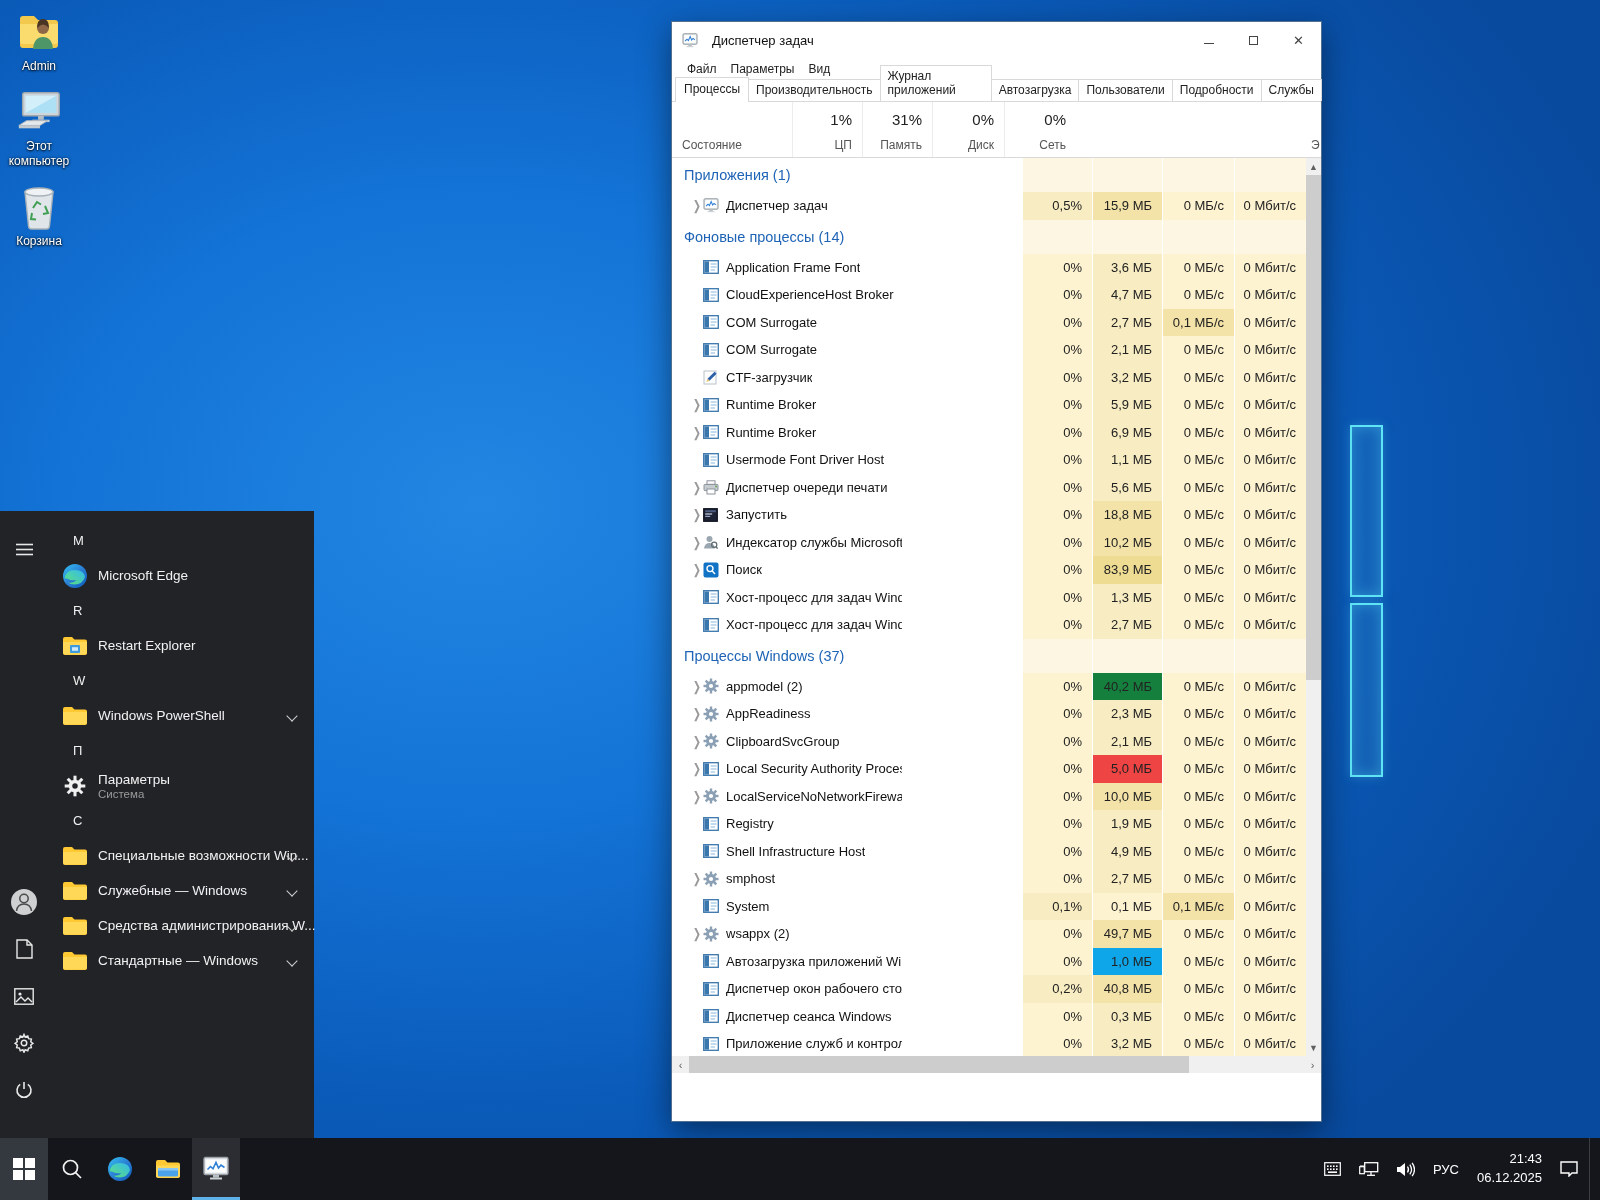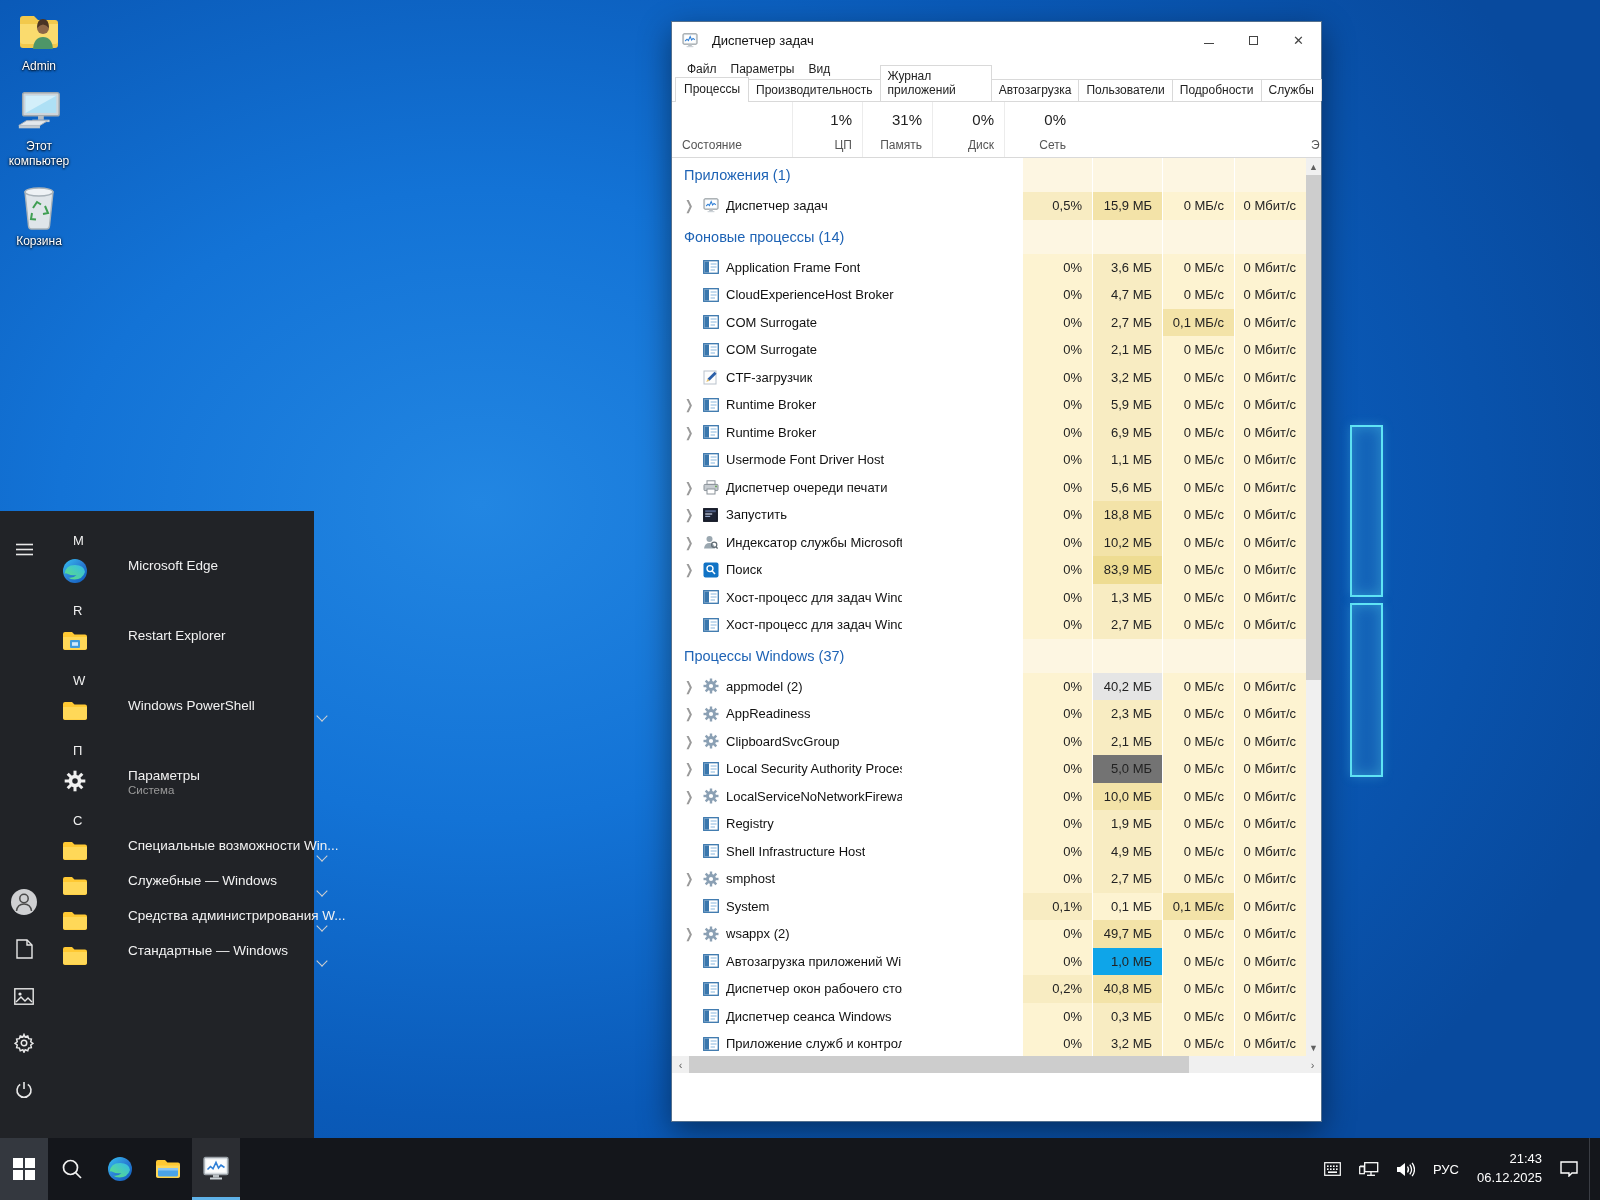--- a/index.html
+++ b/index.html
@@ -47,21 +47,21 @@
   .hcol.num .hlabel { right:10px; }
   .hcol.txt .hlabel { left:10px; }
   .hcol + .hcol { border-left:1px solid #ececec; }
   .sort-caret { position:absolute; left:106px; top:12px; width:9px; height:9px;
     border-left:1px solid #777; border-top:1px solid #777; transform:rotate(45deg); }
   .extra-col-label { position:absolute; right:1px; bottom:5px; width:9px; overflow:hidden;
     font-size:12px; color:#555; }
 
   
   .tm-list { position:relative; height:898px; flex:none; overflow:hidden; }
-  .rows { position:absolute; left:0; top:0; right:15px; }
+  .rows { position:absolute; left:0; top:0; right:15px;text-align:right; }
   .prow { display:flex; height:27.5px; align-items:center; }
   .prow.group { height:34px; }
   .c-name { width:230px; flex:none; display:flex; align-items:center; padding-left:12px; overflow:hidden; }
   .c-status { width:120px; flex:none; align-self:stretch; }
   .c-heat { width:70px; flex:none; align-self:stretch; display:flex; align-items:center;
     justify-content:flex-end; padding-right:10px; font-size:13px; color:#222; border-left:1px solid #fff; }
   .c-heat.w72 { width:72px; }
   .expander { width:18px; flex:none; color:#9a9a9a; font-size:11px; transform:scale(.9,1.2); }
   .picon { width:17px; height:17px; flex:none; margin-right:7px; display:flex; align-items:center; justify-content:center; }
   .pname { font-size:13px; color:#111; white-space:nowrap; overflow:hidden; }
@@ -94,21 +94,21 @@
     padding:3px 12px; }
 
   
   .start-menu { position:absolute; left:0; top:511px; width:314px; height:627px;
     background:#212327; display:flex; z-index:5; }
   .start-rail { width:48px; flex:none; position:relative; }
   .rail-btn { position:absolute; left:0; width:48px; height:48px; display:flex; align-items:center;
     justify-content:center; color:#e8e8e8; }
   .start-items { flex:1; padding-top:12px; }
   .s-letter { height:35px; display:flex; align-items:center; padding-left:25px; color:#f0f0f0; font-size:13px; }
-  .s-item { height:35px; display:flex; padding-left:13px; color:#f2f2f2; position:relative;gap:30px; }
+  .s-item { height:35px; display:flex; align-items:center; padding-left:13px; color:#f2f2f2; position:relative; }
   .s-item .sicon { width:28px; height:26px; flex:none; display:flex; align-items:center; justify-content:center; }
   .s-item .slabelwrap { margin-left:9px; overflow:hidden; }
   .s-item .slabel { font-size:13.5px; white-space:nowrap; }
   .s-item .ssub { font-size:11.5px; color:#9a9a9a; margin-top:1px; }
   .s-item .schevron { position:absolute; right:20px; width:8px; height:8px; border-left:1px solid #cfcfcf;
     border-top:1px solid #cfcfcf; transform:rotate(225deg); top:14px; }
 
   
   .taskbar { position:absolute; left:0; bottom:0; width:1600px; height:62px; background:#14161b;
     display:flex; align-items:stretch; z-index:10; }
@@ -577,21 +577,21 @@
                   <rect x="6.8" y="0.5" width="2.4" height="15" transform="rotate(-45 8 8)"></rect>
                   <circle cx="8" cy="8" r="5"></circle>
                 </g>
                 <circle cx="8" cy="8" r="2.1" fill="#fff"></circle>
               </svg>
             </span>
             <span class="pname">appmodel (2)</span>
           </div>
           <div class="c-status"></div>
           <div class="c-heat" style="background: rgb(253, 243, 209);">0%</div>
-          <div class="c-heat" style="background: #e5e5e5;">40,2 МБ</div>
+          <div class="c-heat" style="background: #15803d;">40,2 МБ</div>
           <div class="c-heat w72" style="background: rgb(253, 243, 209);">0 МБ/с</div>
           <div class="c-heat w72" style="background: rgb(253, 243, 209);">0 Мбит/с</div>
         </div>
         <div class="prow">
           <div class="c-name">
             <span class="expander">❯</span>
             <span class="picon" style="display: flex; align-items: center; justify-content: center;">
               <svg width="16" height="16" viewBox="0 0 16 16">
                 <g fill="#8ba0b4">
                   <rect x="6.8" y="0.5" width="2.4" height="15"></rect>
@@ -643,21 +643,21 @@
                 <rect x="1.4" y="1.4" width="4.6" height="11.2" fill="#3a77ad"></rect>
                 <line x1="7.6" y1="4" x2="13.6" y2="4" stroke="#9cc3e5" stroke-width="1.2"></line>
                 <line x1="7.6" y1="7" x2="13.6" y2="7" stroke="#9cc3e5" stroke-width="1.2"></line>
                 <line x1="7.6" y1="10" x2="12" y2="10" stroke="#9cc3e5" stroke-width="1.2"></line>
               </svg>
             </span>
             <span class="pname">Local Security Authority Process...</span>
           </div>
           <div class="c-status"></div>
           <div class="c-heat" style="background: rgb(253, 243, 209);">0%</div>
-          <div class="c-heat" style="background: #737373;">5,0 МБ</div>
+          <div class="c-heat" style="background: #ef4444;">5,0 МБ</div>
           <div class="c-heat w72" style="background: rgb(253, 243, 209);">0 МБ/с</div>
           <div class="c-heat w72" style="background: rgb(253, 243, 209);">0 Мбит/с</div>
         </div>
         <div class="prow">
           <div class="c-name">
             <span class="expander">❯</span>
             <span class="picon" style="display: flex; align-items: center; justify-content: center;">
               <svg width="16" height="16" viewBox="0 0 16 16">
                 <g fill="#8ba0b4">
                   <rect x="6.8" y="0.5" width="2.4" height="15"></rect>

